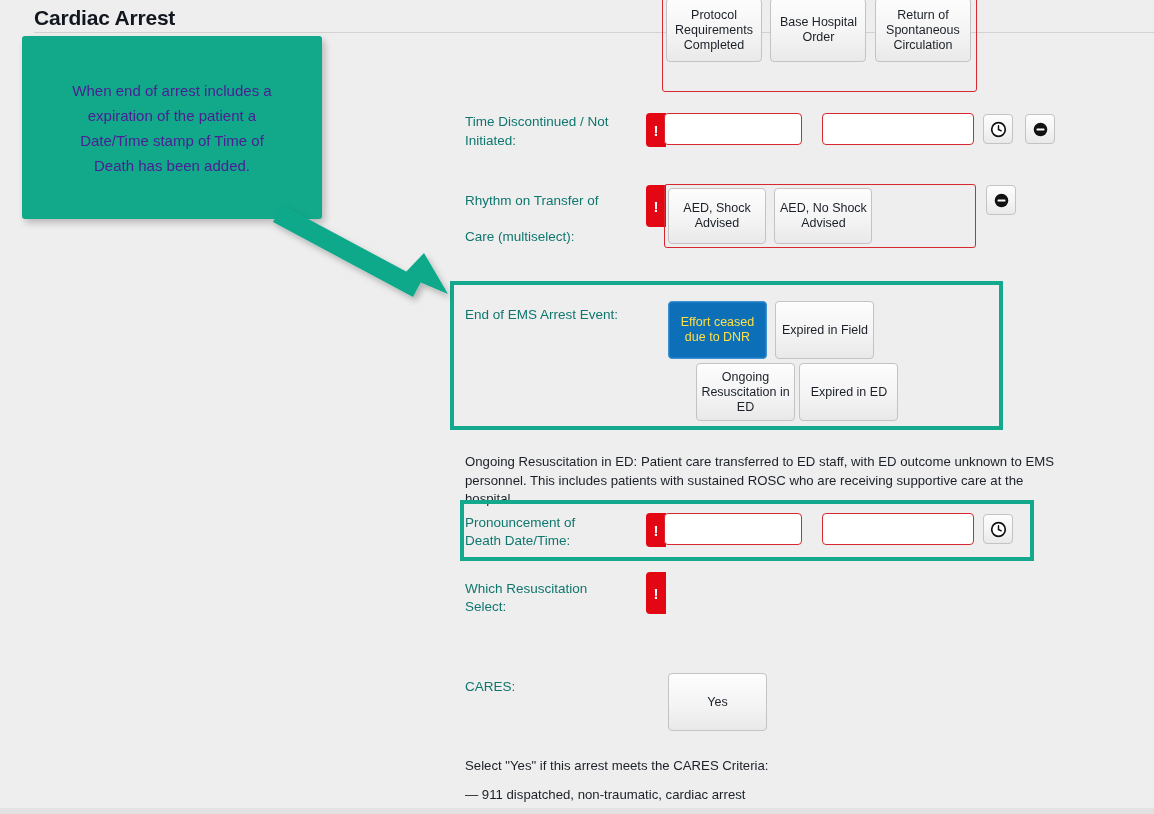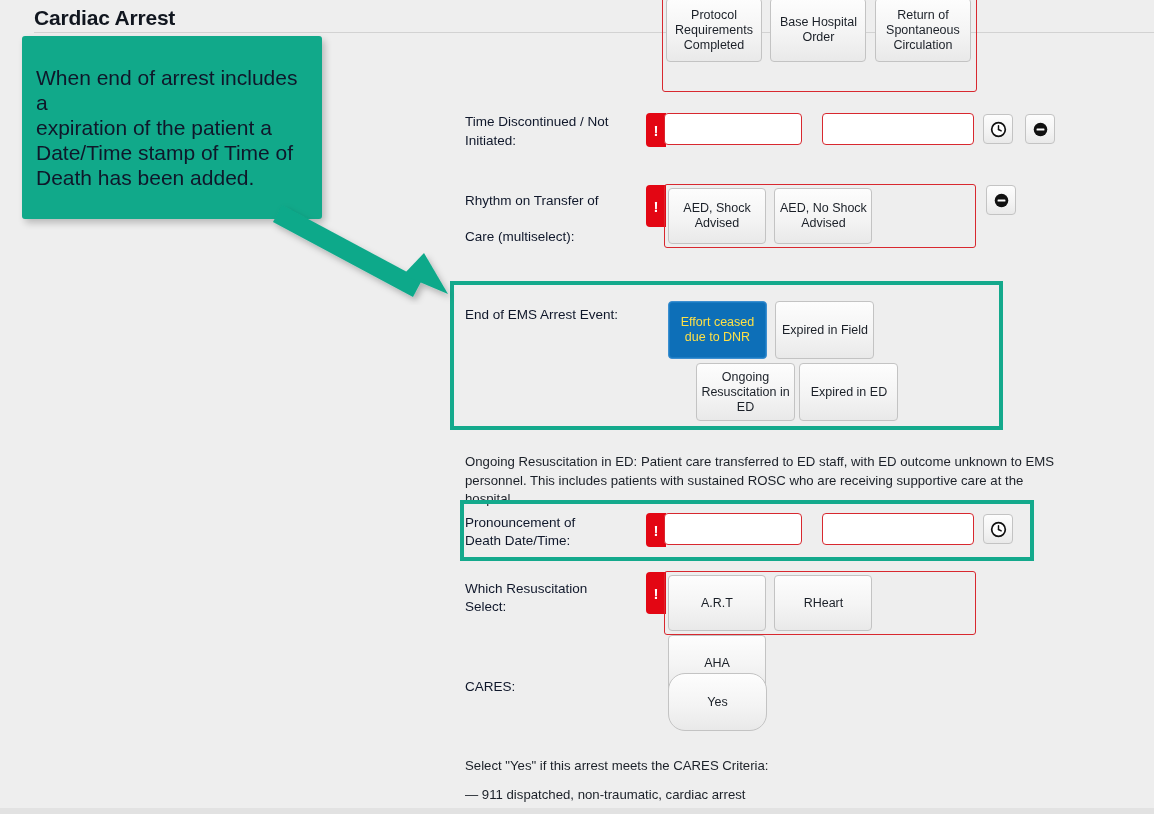--- a/index.html
+++ b/index.html
@@ -36,21 +36,21 @@
   
   #form-area {
     position: absolute;
     left: 0; top: 0;
     width: 922px; height: 814px;
   }
   .field-label {
     position: absolute;
     font-size: 13.5px;
     line-height: 19px;
-    color: #0f172a;
+    color: #0f766e;
     width: 185px;
   }
   .help-text {
     position: absolute;
     font-size: 13.2px;
     line-height: 18.5px;
     color: #1b2028;
   }
 
   
@@ -151,24 +151,24 @@
     width: 300px;
     height: 183px;
     background: #11a98a;
     border-radius: 3px;
     box-shadow: 3px 4px 7px rgba(0,0,0,0.22);
     display: flex;
     align-items: center;
     justify-content: center;
   }
   #callout-text {
-    color: #0f172a;
-    font-size: 21px;
+    color: #4c1d95;
+    font-size: 15px;
     line-height: 25px;
-    text-align: left;
+    text-align: center;
     padding: 0 14px;
     white-space: pre-line;
   }
   #callout-arrow {
     position: absolute;
     left: 270px;
     top: 190px;
     width: 210px;
     height: 115px;
     pointer-events: none;
@@ -266,30 +266,25 @@
     </svg>
   </div>
 
   <div class="hl-box" style="left:460px; top:500px; width:574px; height:61px;"></div>
 
   <div class="field-label" style="left:465px; top:579px;">Which Resuscitation</div>
   <div class="field-label" style="left:465px; top:597px;">Select:</div>
 
   <div class="req-tab tall" style="left:646px; top:572px;">!</div>
 
-  <div class="btn-group" style="left:664px; top:571px; width:312px; height:64px;">
-    <button class="opt-btn" style="width:98px; height:56px;">A.R.T</button>
-    <button class="opt-btn" style="width:98px; height:56px;">RHeart</button>
-    <button class="opt-btn" style="width:98px; height:56px; margin-right:0;">AHA</button>
-  </div>
 
   <div class="field-label" style="left:465px; top:677px;">CARES:</div>
 
   <div class="btn-group noborder" style="left:664px; top:669px; width:112px; height:66px;">
-    <button class="opt-btn" style="width:99px; height:58px; margin:0;border-radius:17px;">Yes</button>
+    <button class="opt-btn" style="width:99px; height:58px; margin:0;">Yes</button>
   </div>
 
   <div class="help-text" style="left:465px; top:757px; width:600px;">Select "Yes" if this arrest meets the CARES Criteria:</div>
   <div class="help-text" style="left:465px; top:786px; width:600px;">— 911 dispatched, non-traumatic, cardiac arrest</div>
 
 </div>
 
 <div id="callout">
   <div id="callout-text">When end of arrest includes a
 expiration of the patient a

